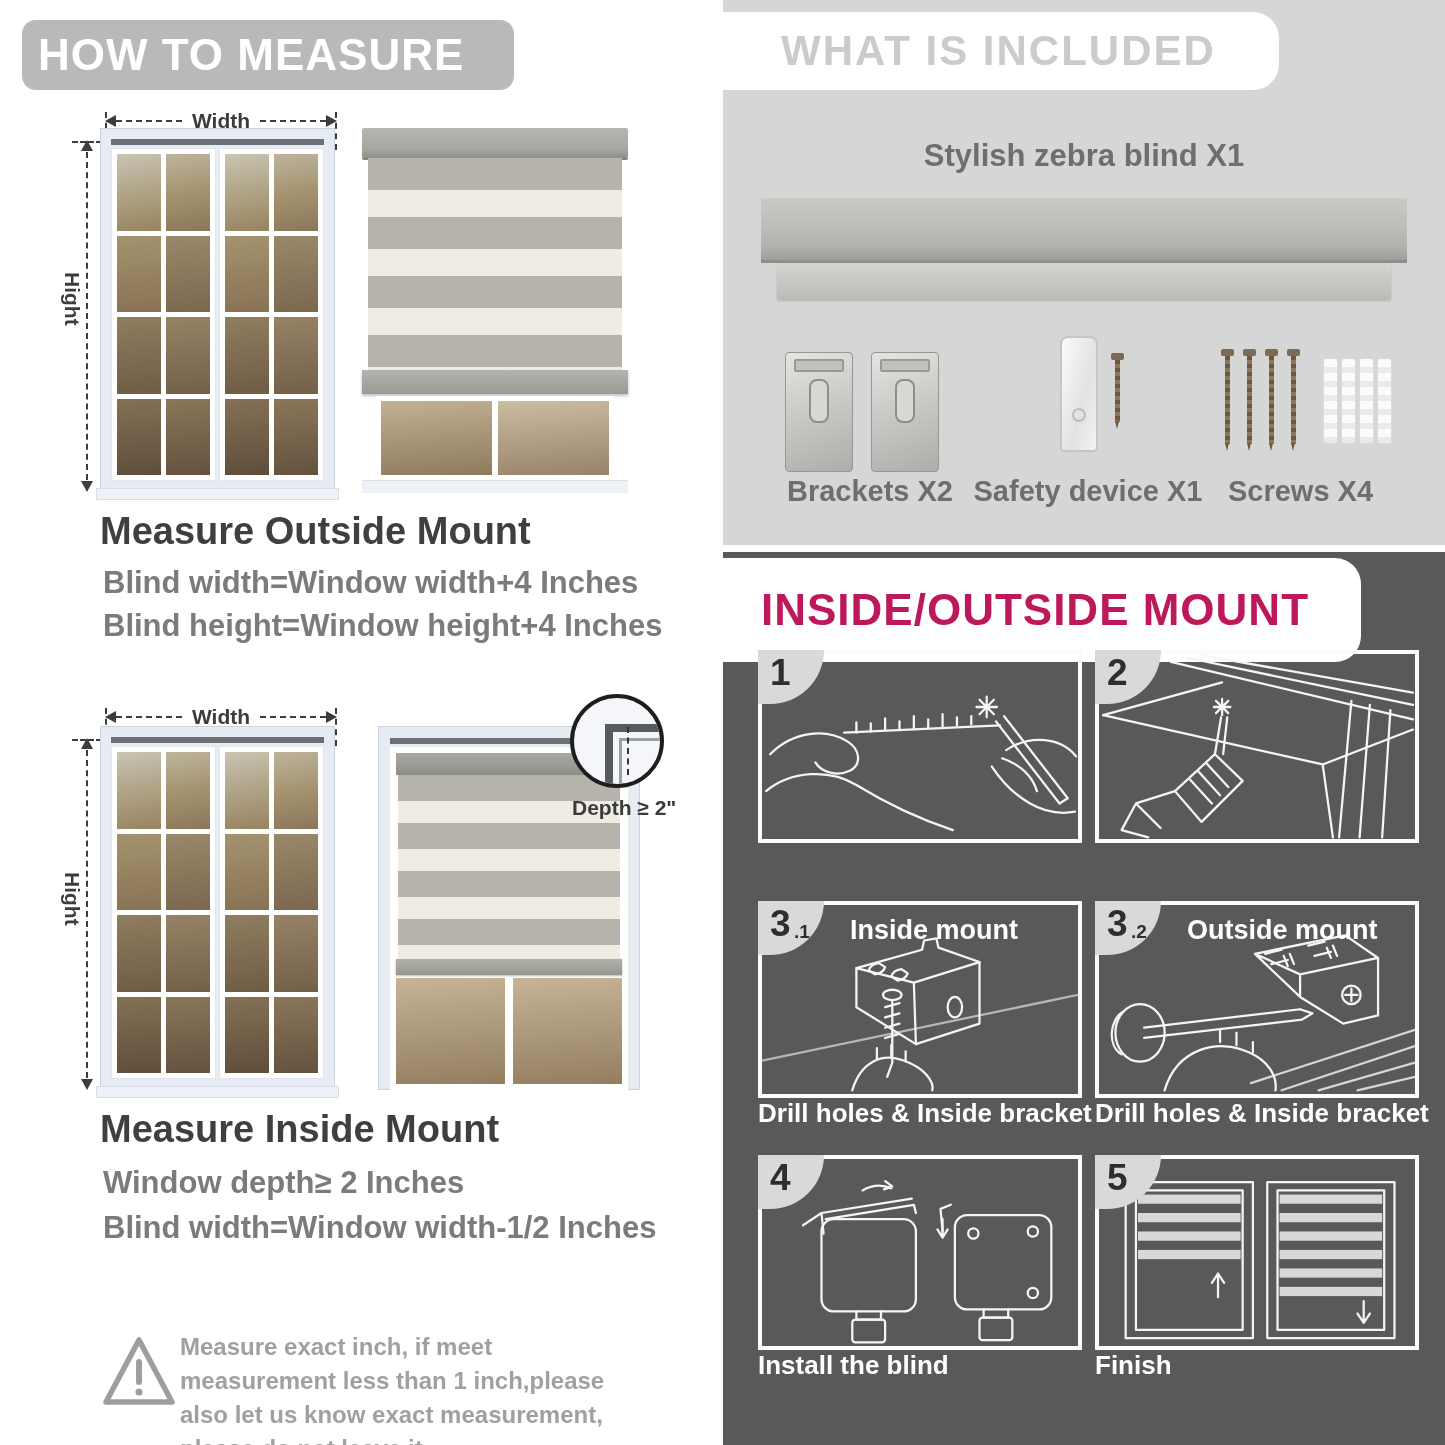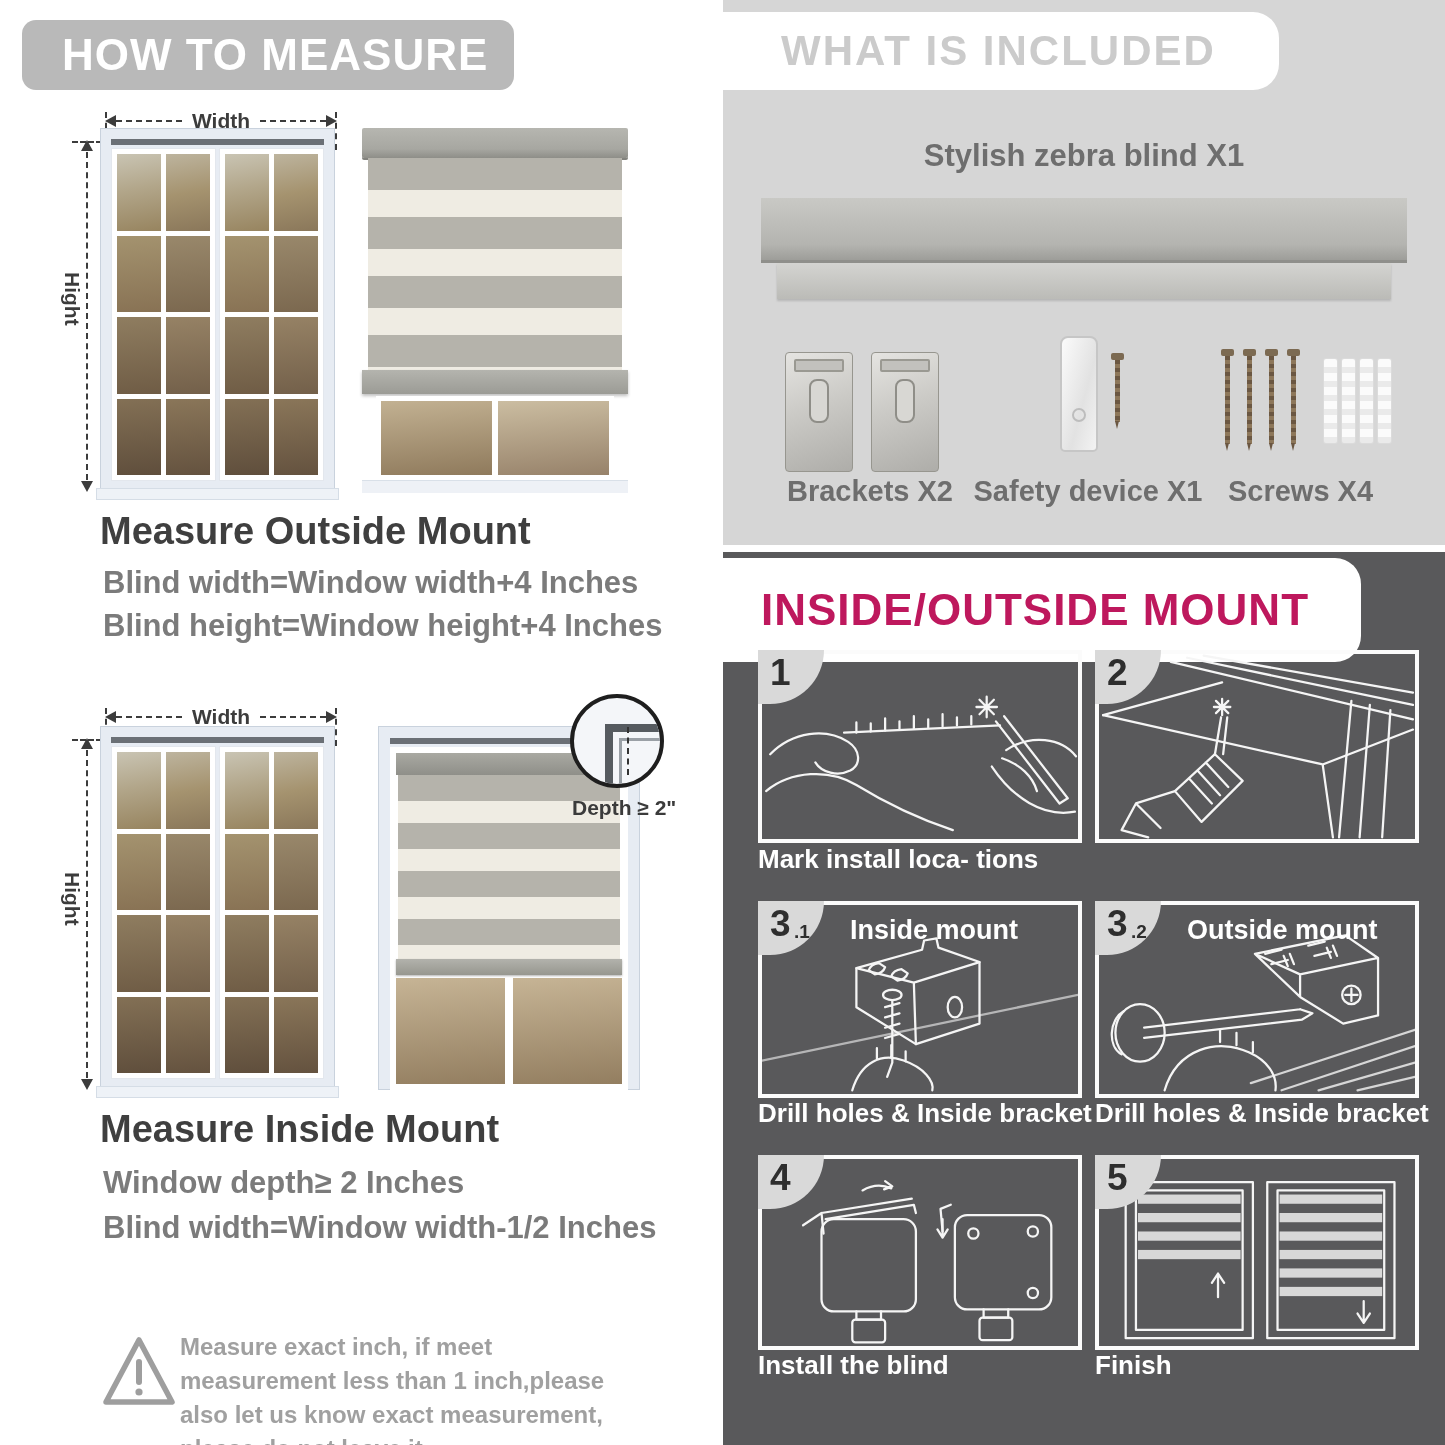--- a/index.html
+++ b/index.html
@@ -2,21 +2,21 @@
 <html><head>
 <meta charset="utf-8">
 <style>
   html,body{margin:0;padding:0;background:#fff;}
   #canvas{position:relative;width:1445px;height:1445px;background:#ffffff;overflow:hidden;
           font-family:"Liberation Sans",sans-serif;-webkit-font-smoothing:antialiased;}
   .abs{position:absolute;box-sizing:border-box;}
 
   
   .header-box{left:22px;top:20px;width:492px;height:70px;background:#b9b9b9;border-radius:14px;
-              display:flex;align-items:center;padding-left:40px;}
+              display:flex;align-items:center;padding-left:16px;}
   .header-box span{color:#fff;font-size:44px;font-weight:bold;letter-spacing:1px;}
 
   
   .harrow{display:flex;align-items:center;color:#3c3c3c;font-weight:bold;font-size:21px;}
   .harrow .seg{flex:1;height:0;border-top:2px dashed #3c3c3c;}
   .harrow .lbl{margin:0 10px;white-space:nowrap;}
   .ah{width:0;height:0;border-top:6px solid transparent;border-bottom:6px solid transparent;}
   .ah.l{border-right:11px solid #3c3c3c;}
   .ah.r{border-left:11px solid #3c3c3c;}
   .tick{width:0;border-left:2px dashed #3c3c3c;}
@@ -297,21 +297,20 @@
       <svg viewBox="0 0 308 177" fill="none" stroke="#f5f5f5" stroke-width="2.2" stroke-linecap="round" stroke-linejoin="round">
         <path d="M8,96 C30,74 62,70 84,84 C96,92 97,106 86,112 C74,118 58,114 52,104"></path>
         <path d="M4,132 C28,112 66,110 92,126 C118,142 150,158 186,170"></path>
         <path d="M80,75 L232,68"></path>
         <path d="M92,75 v-10 M106,74 v-8 M120,73 v-12 M134,72 v-8 M148,71 v-12 M162,70 v-8 M176,69 v-12 M190,68 v-8 M204,67 v-8"></path>
         <path d="M219,40 v20 M209,50 h20 M212,43 l14,14 M226,43 l-14,14"></path>
         <path d="M228,64 L290,144 M236,59 L298,139 M290,144 L298,139"></path>
         <path d="M238,92 C262,76 292,80 306,98 M224,108 C244,138 274,158 305,152 M234,100 C252,106 264,118 268,132"></path>
       </svg>
     </div>
-    <div class="caption" style="left:35px;top:292px;">Mark install loca- tions</div>
 
     <div class="step-panel" style="left:372px;top:98px;height:185px;">
       <div class="badge">
         <span class="n">2</span>
         <span class="s"></span>
       </div>
       <svg viewBox="0 0 308 177" fill="none" stroke="#f5f5f5" stroke-width="2.2" stroke-linecap="round" stroke-linejoin="round">
         <path d="M70,6 L306,62 M86,2 L306,48 M102,0 L306,36"></path>
         <path d="M4,58 L218,106 L228,177 M218,106 L306,72"></path>
         <path d="M246,44 L234,177 M264,48 L254,177 M284,53 L276,177"></path>

